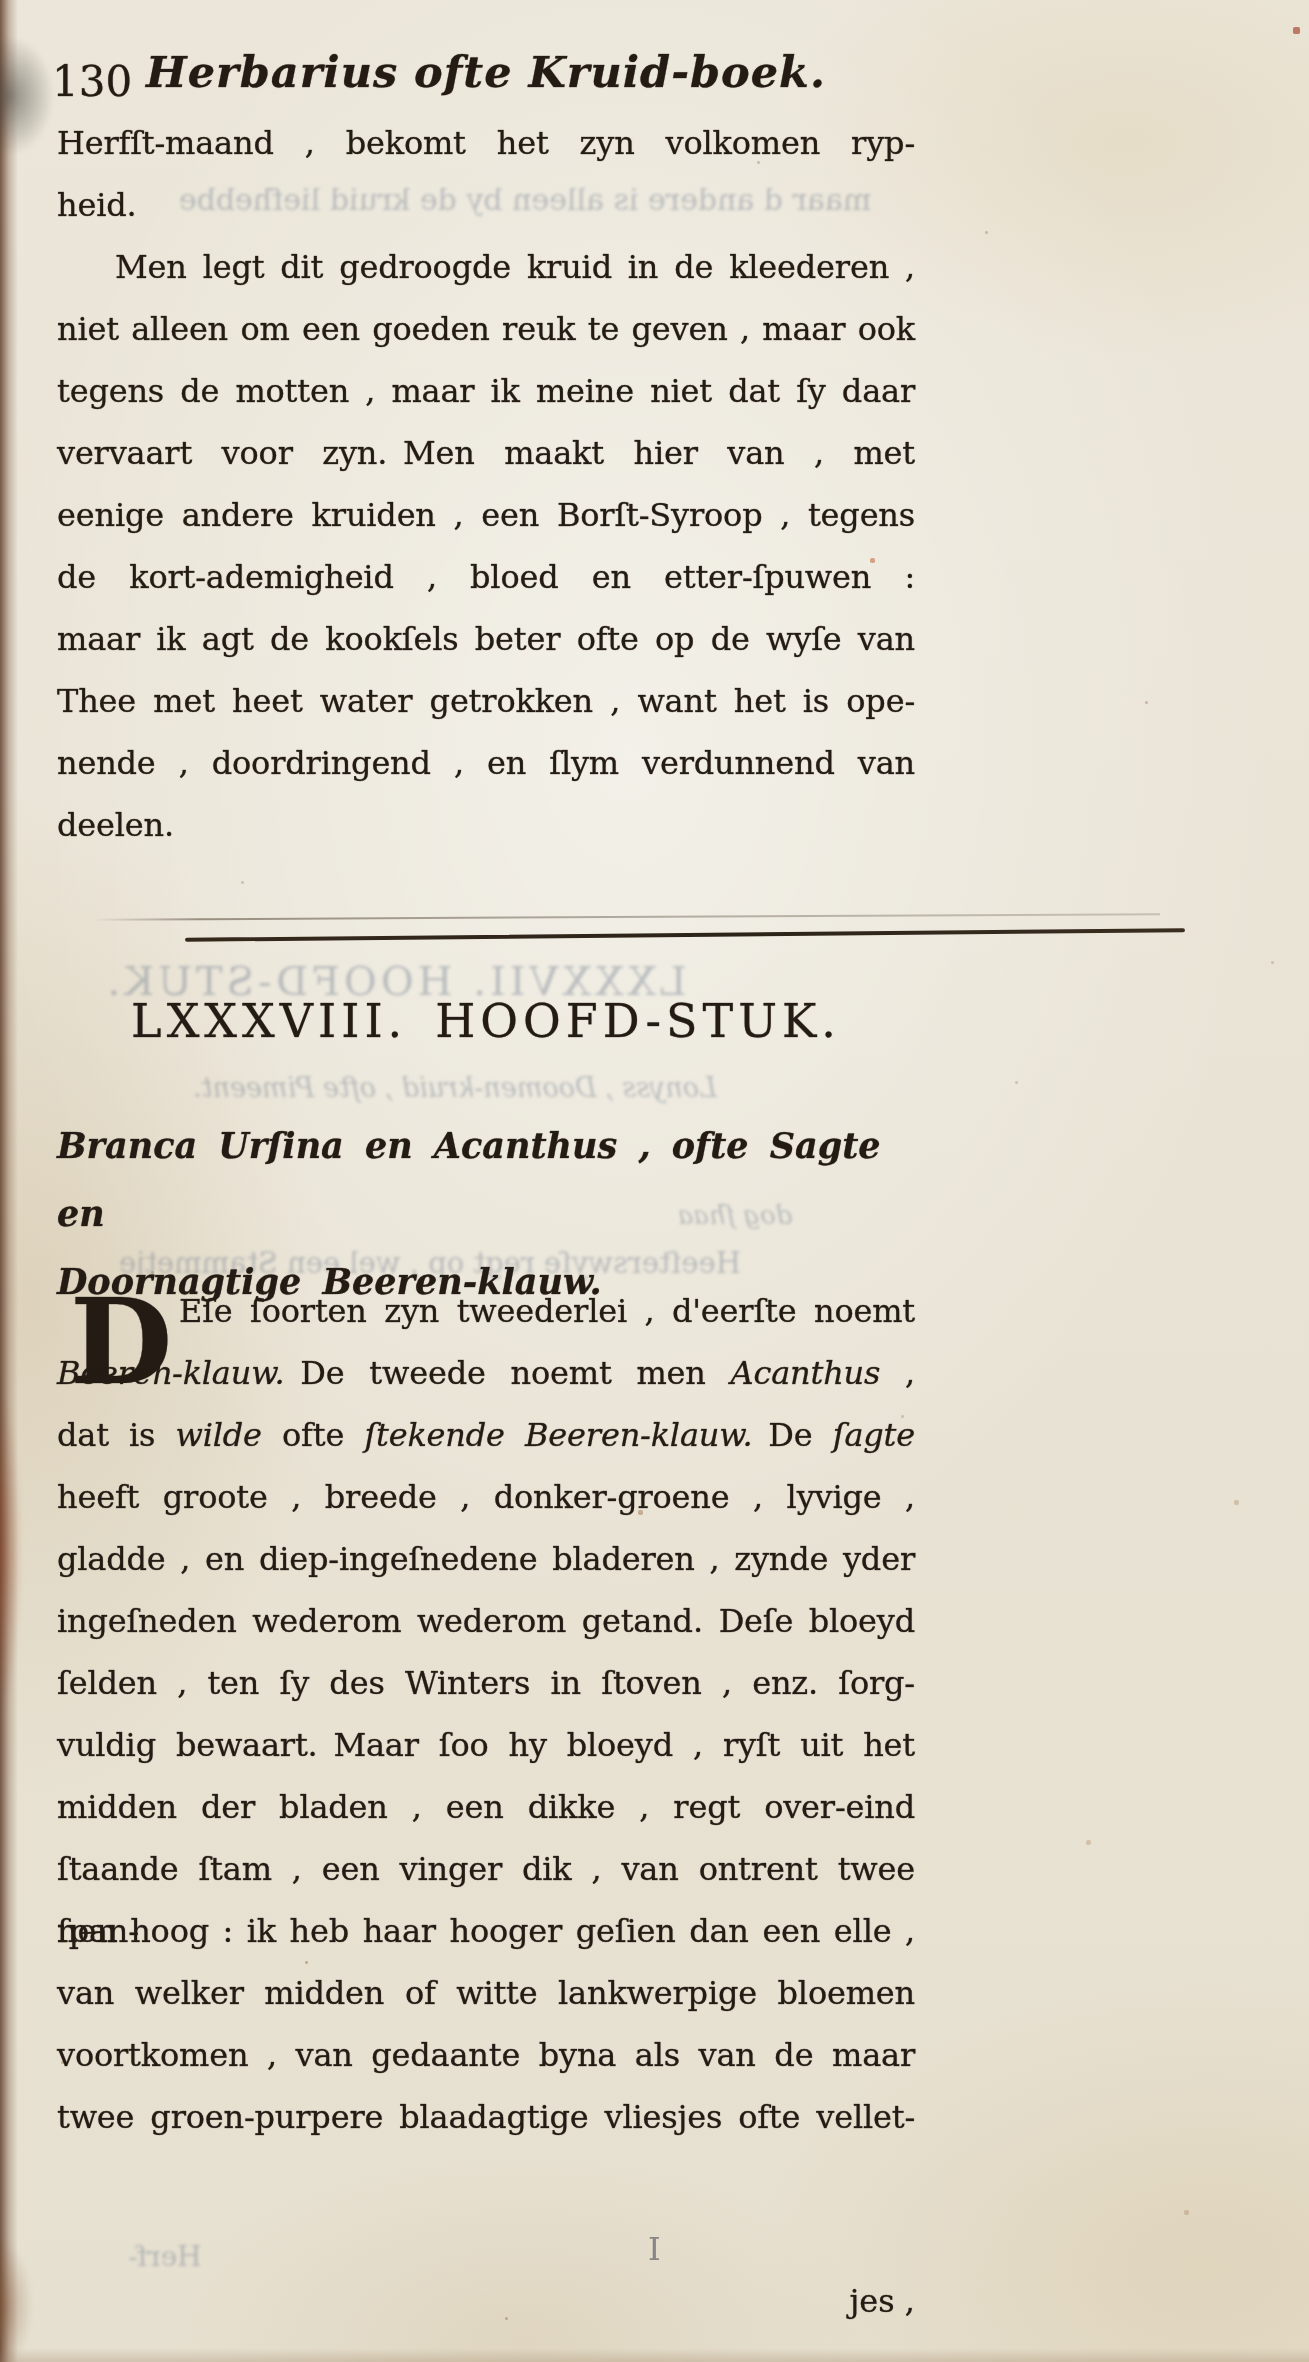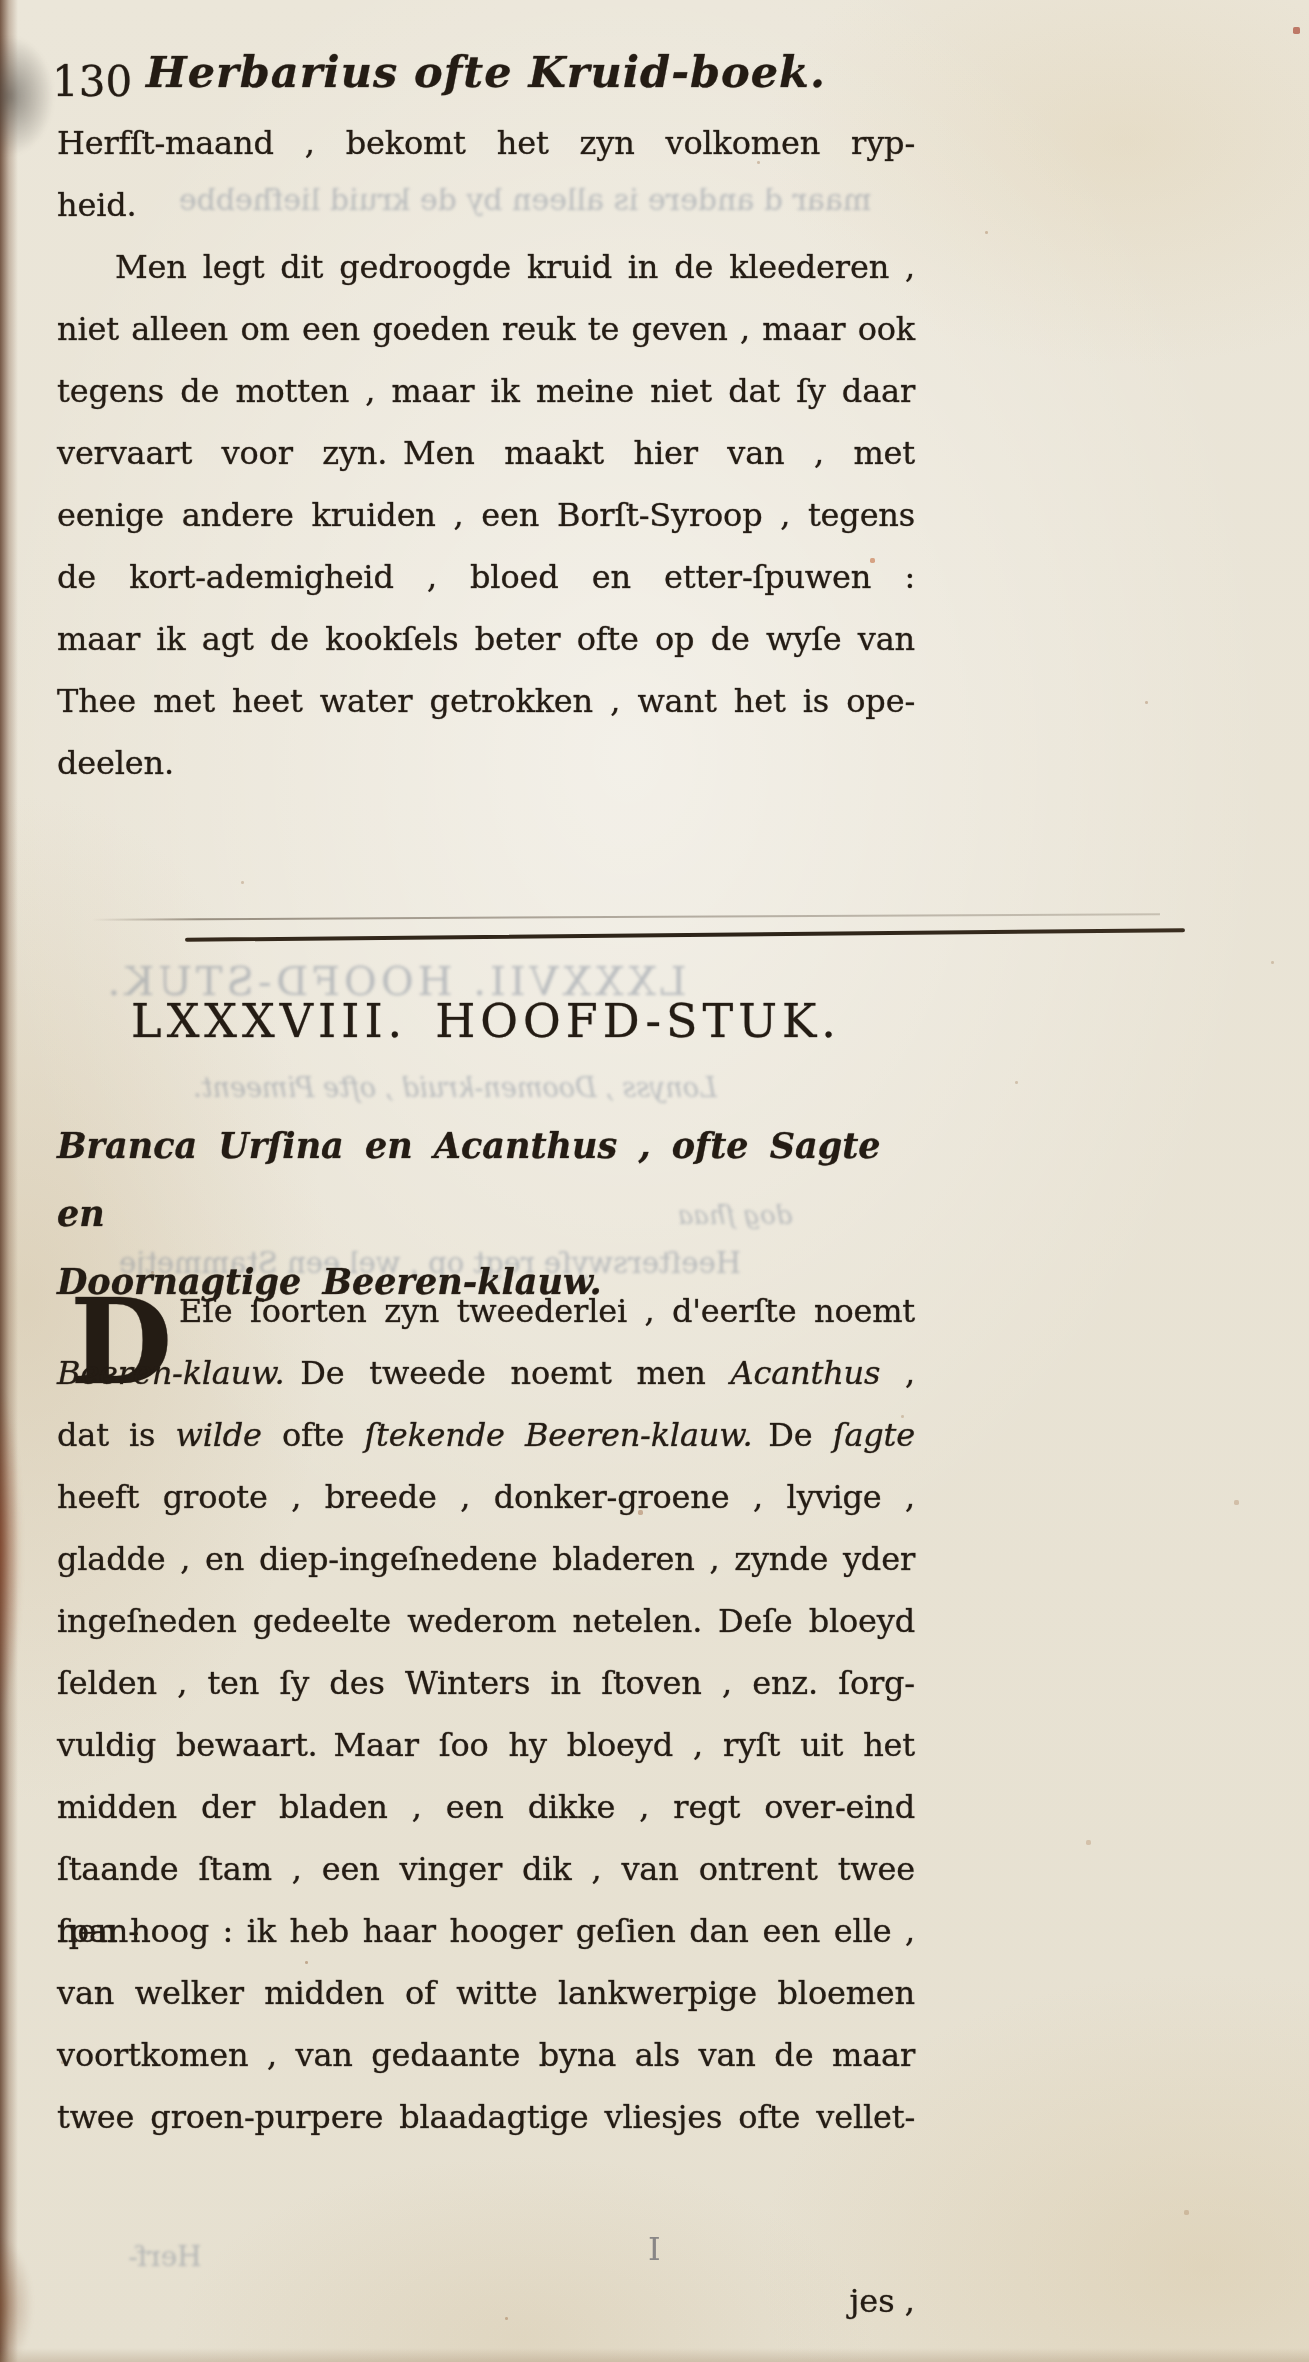--- a/index.html
+++ b/index.html
@@ -111,40 +111,41 @@
       <div class="line"><span>Herfſt-maand , bekomt het zyn volkomen ryp-</span></div>
       <div class="line noj"><span>heid.</span></div>
       <div class="line ind"><span>Men legt dit gedroogde kruid in de kleederen ,</span></div>
       <div class="line"><span>niet alleen om een goeden reuk te geven , maar ook</span></div>
       <div class="line"><span>tegens de motten , maar ik meine niet dat ſy daar</span></div>
       <div class="line"><span>vervaart voor zyn. Men maakt hier van , met</span></div>
       <div class="line"><span>eenige andere kruiden , een Borſt-Syroop , tegens</span></div>
       <div class="line"><span>de kort-ademigheid , bloed en etter-ſpuwen :</span></div>
       <div class="line"><span>maar ik agt de kookſels beter ofte op de wyſe van</span></div>
       <div class="line"><span>Thee met heet water getrokken , want het is ope-</span></div>
+      <div class="line"><span>nende , doordringend , en ſlym verdunnend van</span></div>
       <div class="line noj"><span>deelen.</span></div>
     </div>
 
   <div class="rule-thin"></div>
   <div class="rule-thick"></div>
 
   <div class="chap-heading ink">LXXXVIII. HOOFD-STUK.</div>
   <div class="chap-sub ink">
     <div>Branca Urſina en Acanthus , ofte Sagte en</div>
     <div>Doornagtige Beeren-klauw.</div>
   </div>
 
   <div class="dropcap ink">D</div>
   <div class="mainsection ink" id="main-section">
       <div class="line pad"><span>Eſe ſoorten zyn tweederlei , d'eerſte noemt</span></div>
       <div class="line"><span class="it">Beeren-klauw.</span><span> De tweede noemt men </span><span class="it">Acanthus</span><span> ,</span></div>
       <div class="line"><span>dat is </span><span class="it">wilde</span><span> ofte </span><span class="it">ſtekende Beeren-klauw.</span><span> De </span><span class="it">ſagte</span></div>
       <div class="line"><span>heeft groote , breede , donker-groene , lyvige ,</span></div>
       <div class="line"><span>gladde , en diep-ingeſnedene bladeren , zynde yder</span></div>
-      <div class="line"><span>ingeſneden gedeelte wederom netelen. Deſe bloeyd</span></div>
+      <div class="line"><span>ingeſneden wederom wederom getand. Deſe bloeyd</span></div>
       <div class="line"><span>ſelden , ten ſy des Winters in ſtoven , enz. ſorg-</span></div>
       <div class="line"><span>vuldig bewaart. Maar ſoo hy bloeyd , ryſt uit het</span></div>
       <div class="line"><span>midden der bladen , een dikke , regt over-eind</span></div>
       <div class="line"><span>ſtaande ſtam , een vinger dik , van ontrent twee ſpan-</span></div>
       <div class="line"><span>nen hoog : ik heb haar hooger geſien dan een elle ,</span></div>
       <div class="line"><span>van welker midden of witte lankwerpige bloemen</span></div>
       <div class="line"><span>voortkomen , van gedaante byna als van de maar</span></div>
       <div class="line"><span>twee groen-purpere blaadagtige vliesjes ofte vellet-</span></div>
     </div>
 

